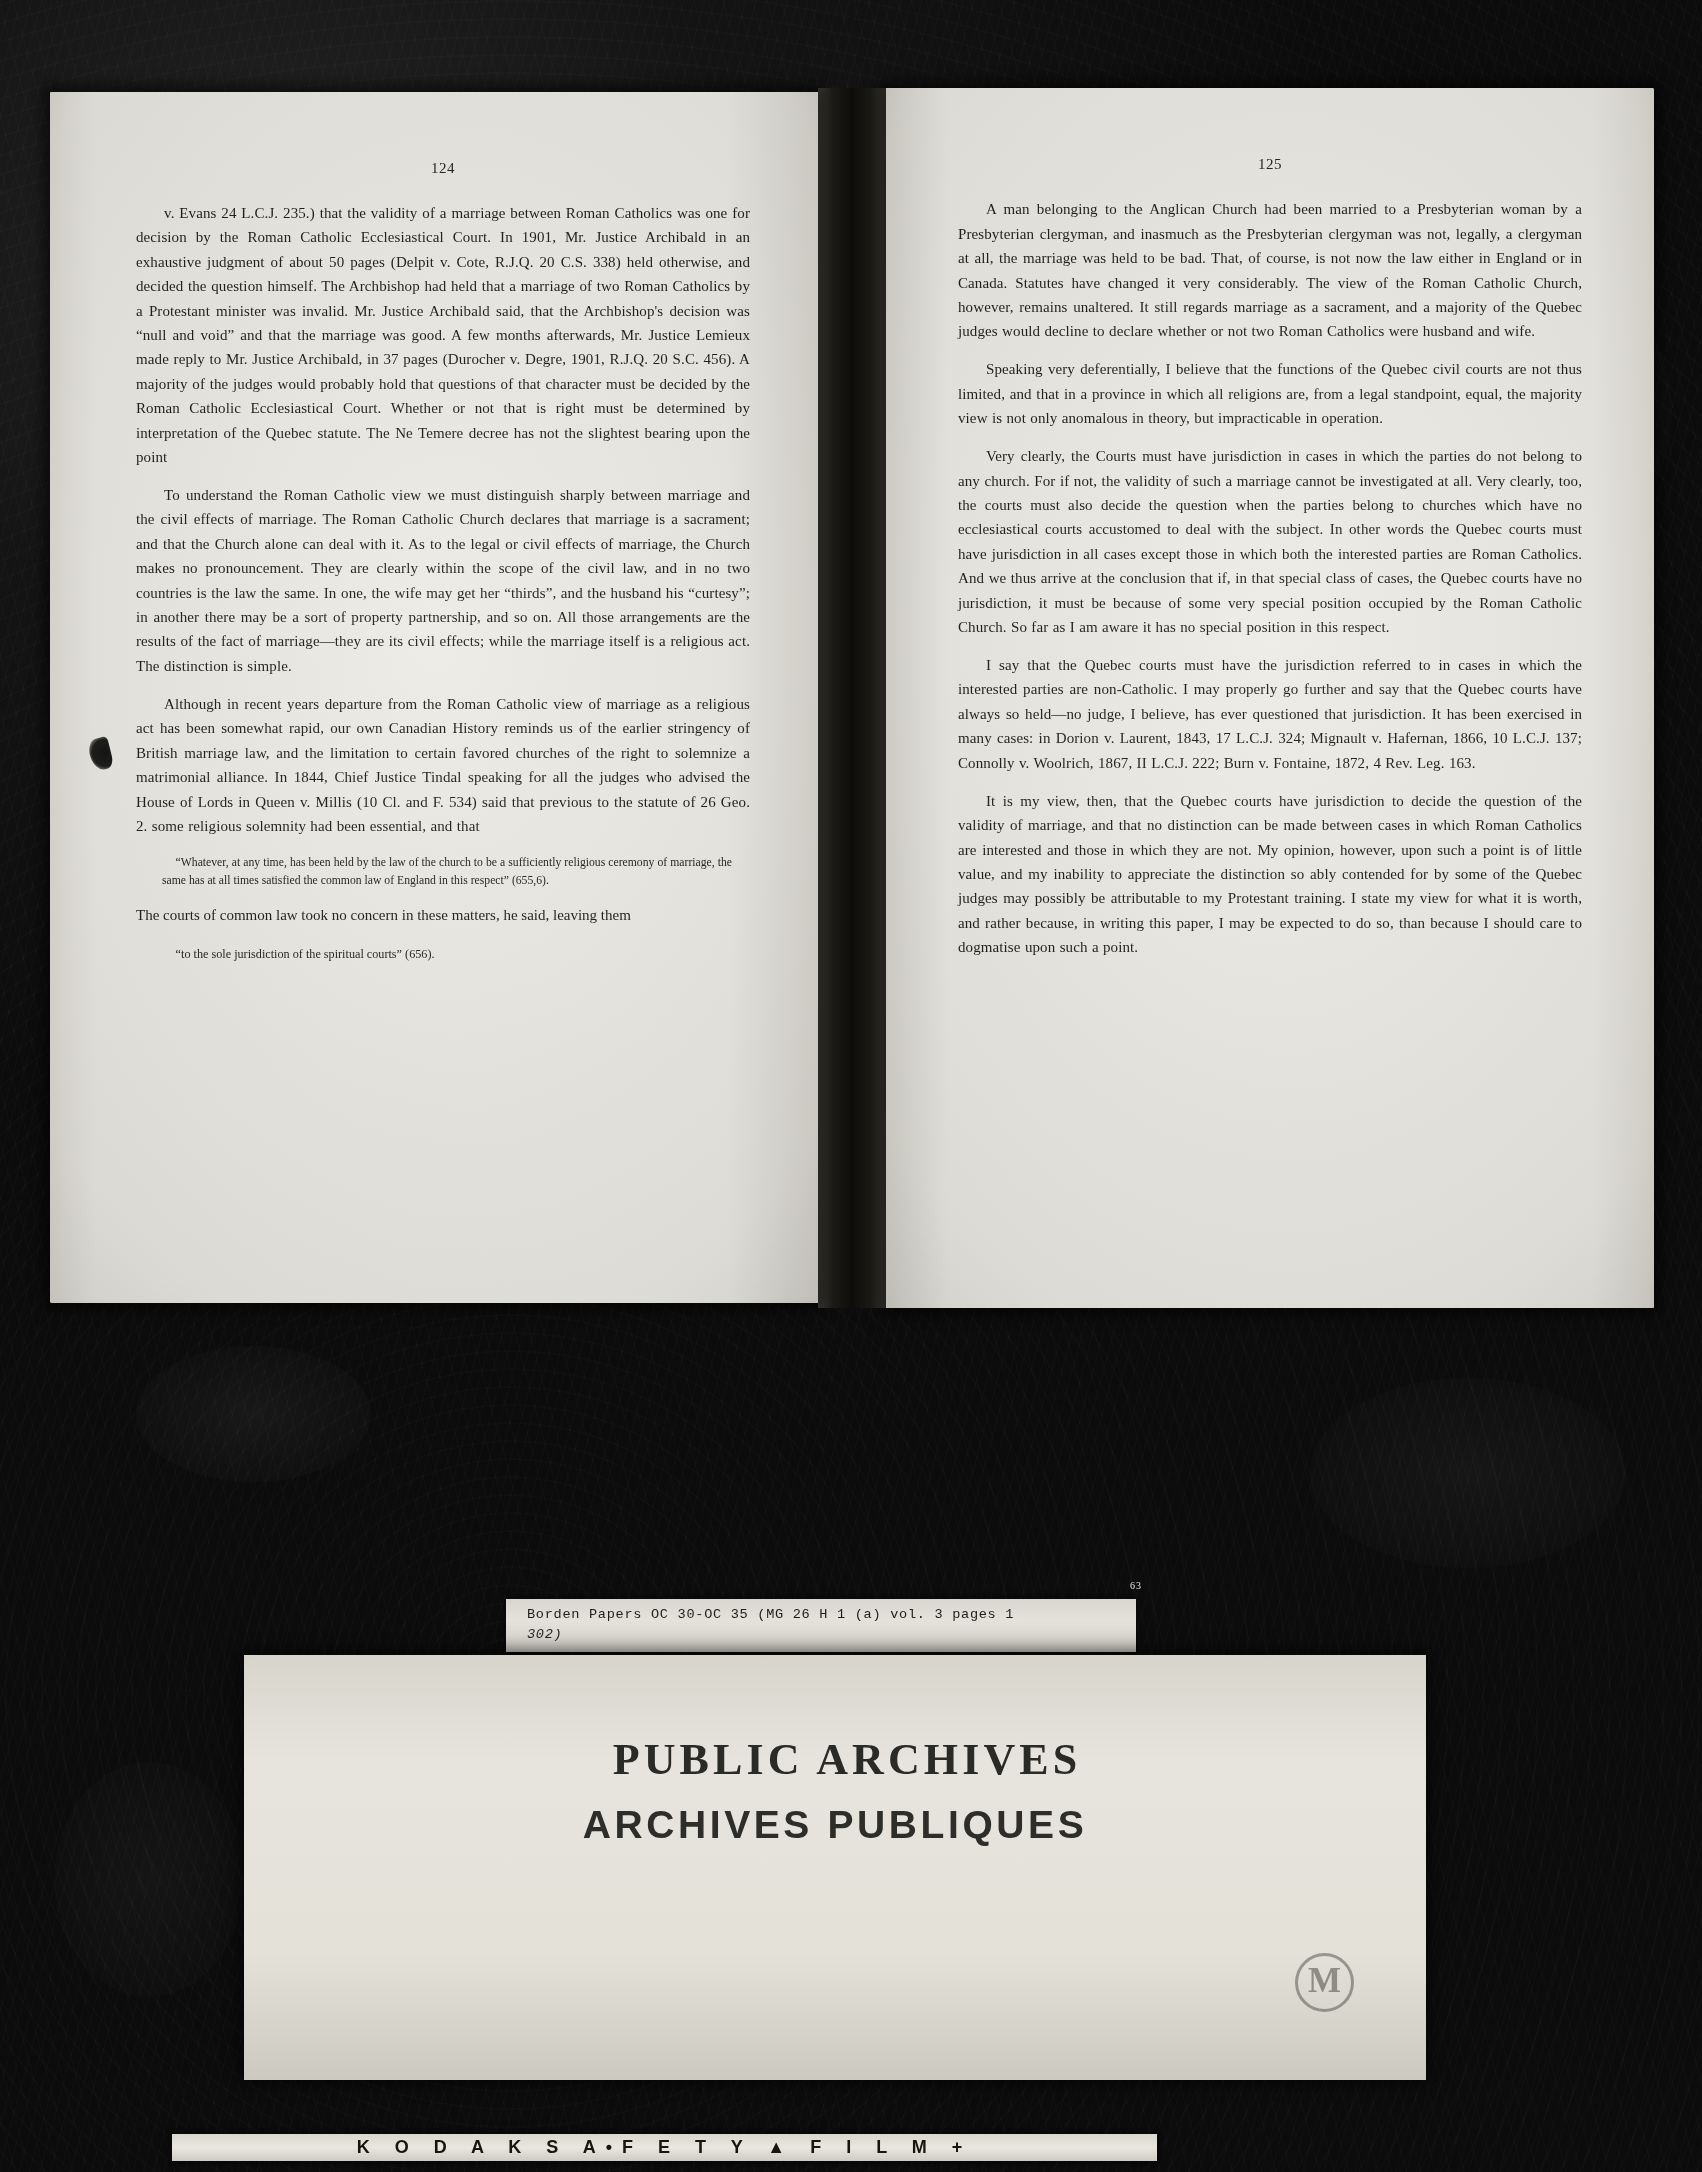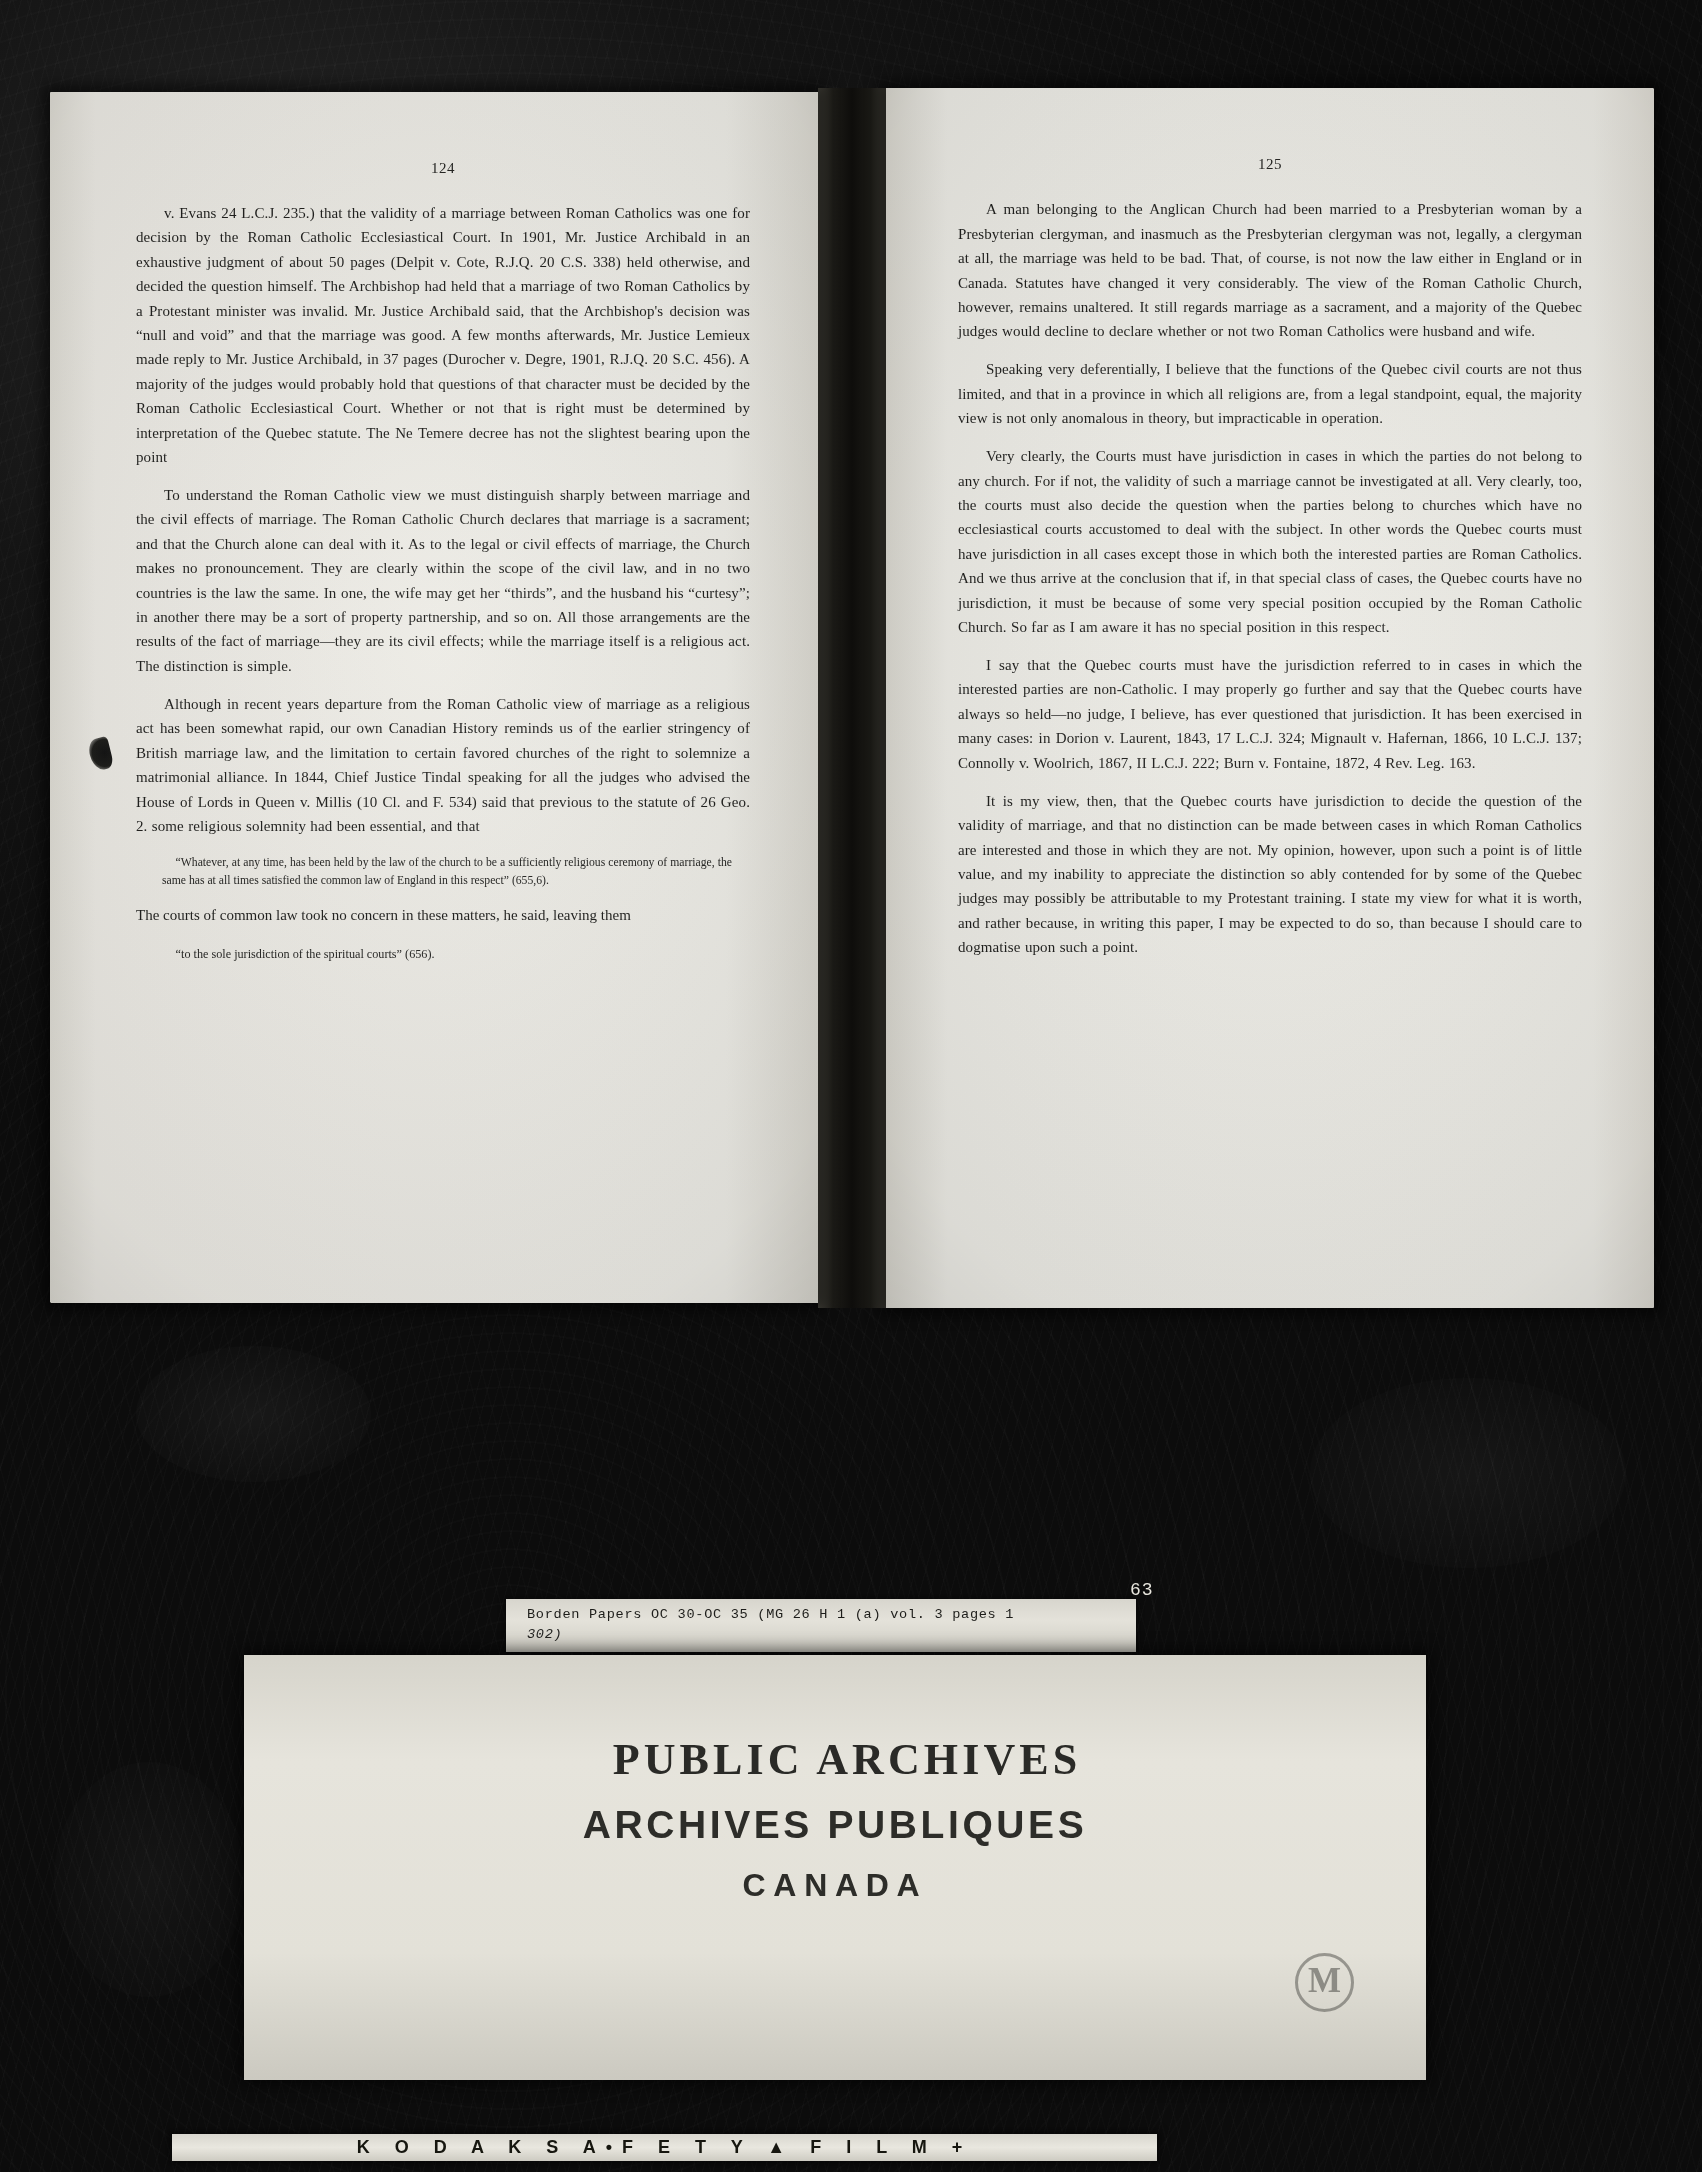--- a/index.html
+++ b/index.html
@@ -171,22 +171,22 @@
     font-size: 13.6px;
     letter-spacing: 0.7px;
     color: #242422;
     white-space: nowrap;
     font-style: italic;
   }
   #frame-number {
     position: absolute;
     left: 1130px;
     top: 1580px;
-    font-family: Liberation Mono, monospace;
-    font-size: 18px;
+    font-family: Liberation Serif, serif;
+    font-size: 10px;
     color: #e8e6de;
     letter-spacing: 0.9px;
   }
 
   
   #archives-plate {
     position: absolute;
     left: 244px;
     top: 1655px;
     width: 1182px;
@@ -307,20 +307,19 @@
 
 <div id="caption-strip">
   <div class="cap-text">Borden Papers OC 30-OC 35 (MG 26 H 1 (a) vol. 3 pages 1</div>
   <div class="cap-text2">302)</div>
 </div>
 <div id="frame-number">63</div>
 
 <div id="archives-plate">
   <div class="ln1">PUBLIC ARCHIVES</div>
   <div class="ln2">ARCHIVES PUBLIQUES</div>
-  <div class="ln3">CANADA</div>
   <div id="archives-logo">M</div>
 </div>
 
 <div id="kodak-strip">
   <div class="kodak-text">K O D A K    S A•F E T Y ▲ F I L M  +</div>
 </div>
 
 
 </body></html>

